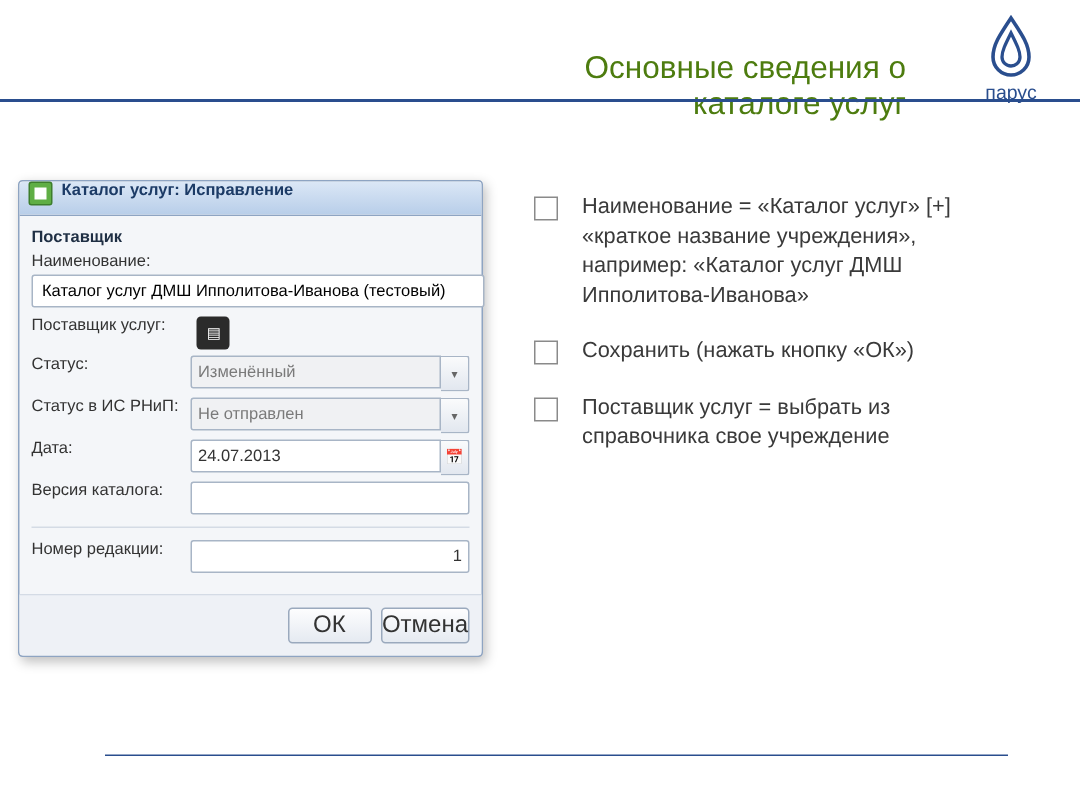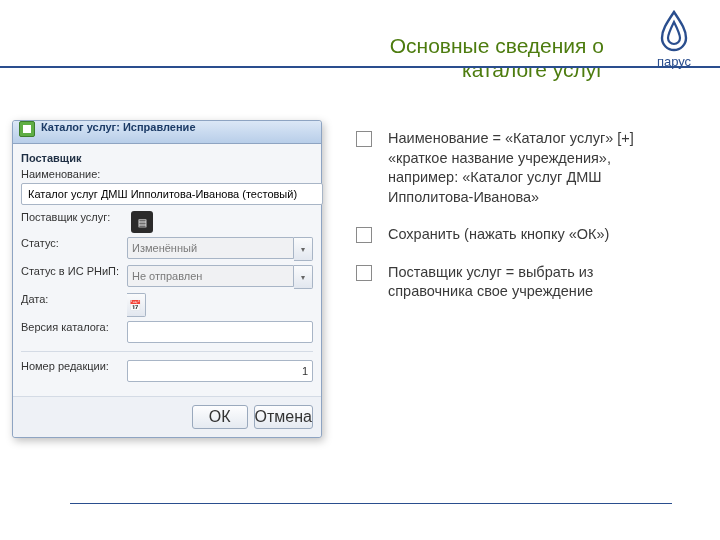--- a/index.html
+++ b/index.html
@@ -103,20 +103,23 @@
     <div class="row">
       <label>Статус в ИС РНиП:</label>
       <div class="combo">
         <div class="cval">Не отправлен</div>
         <div class="cbtn">▾</div>
       </div>
     </div>
 
     <div class="row">
       <label>Дата:</label>
+      <div class="date-inp">
+        <span>24.07.2013</span>
+      </div>
       <div class="date-btn">
         <span>📅</span>
       </div>
     </div>
 
     <div class="row">
       <label>Версия каталога:</label>
       <div class="inp">
         <input value="" style="">
       </div>

